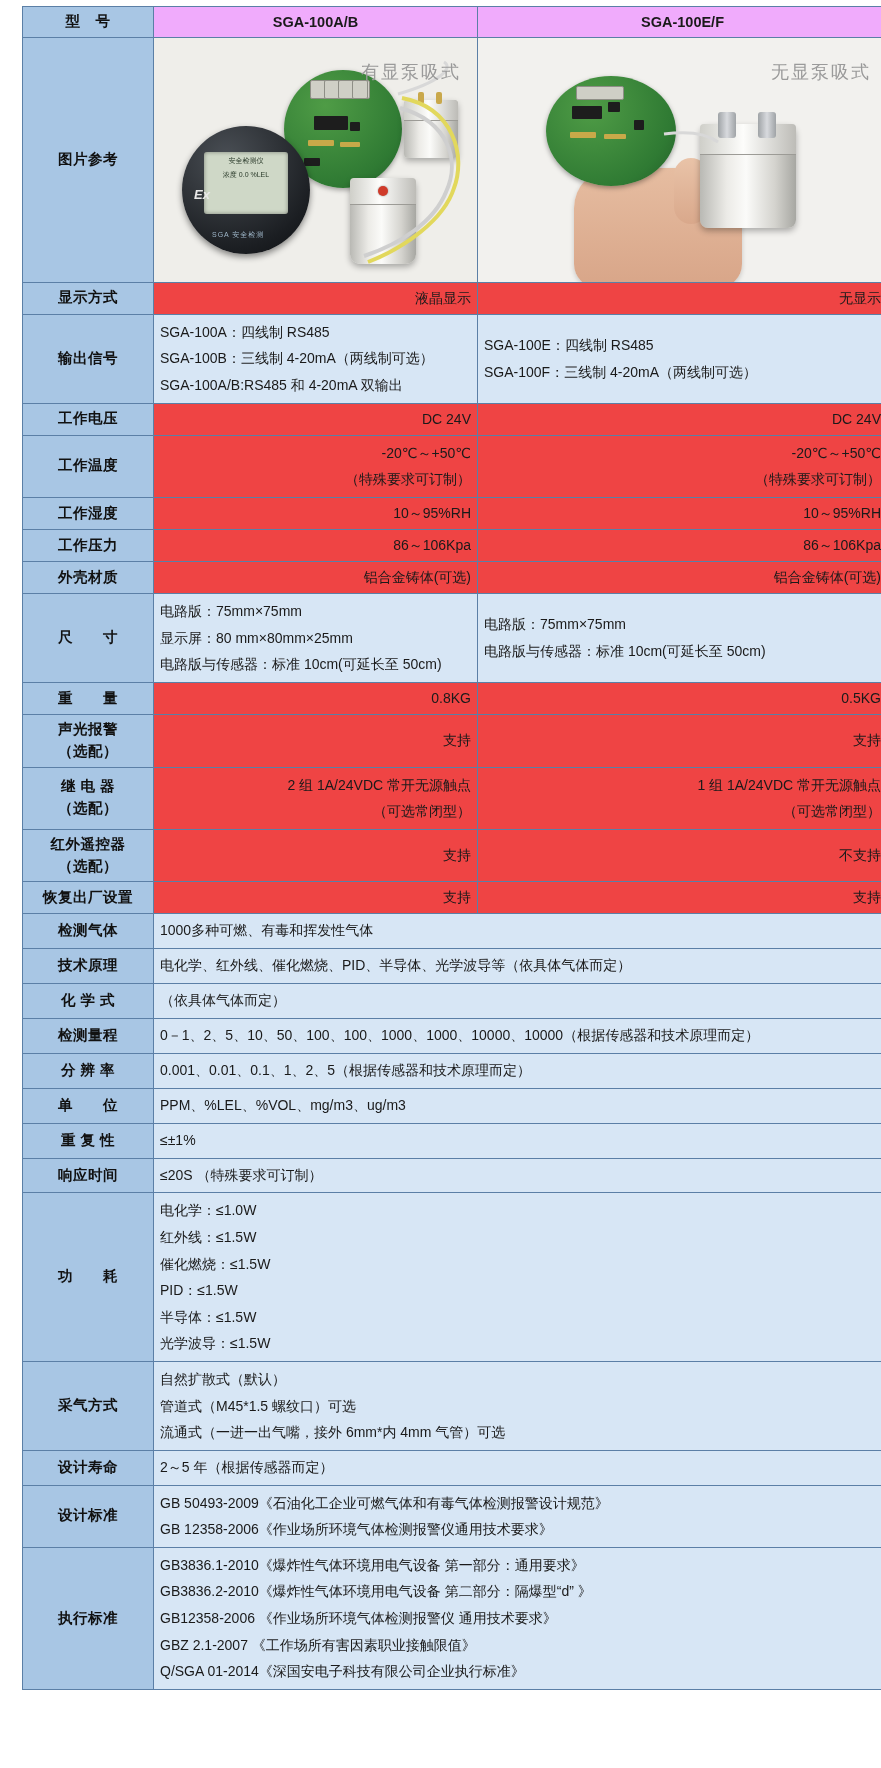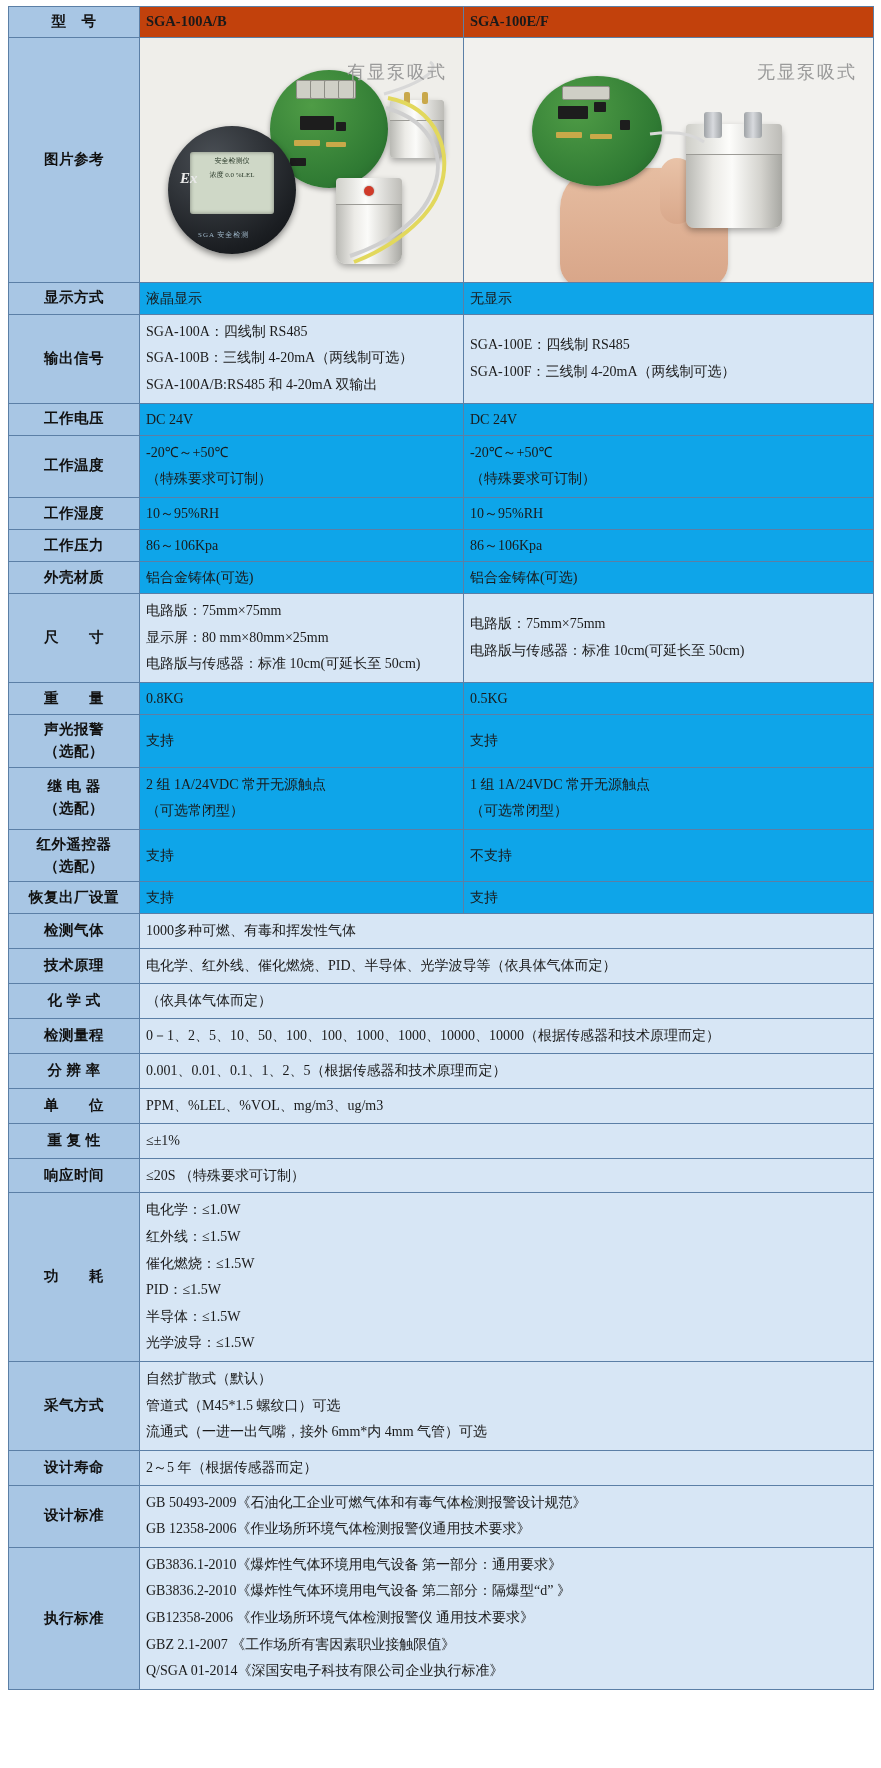--- a/index.html
+++ b/index.html
@@ -7,22 +7,21 @@
     padding: 0;
     background: #ffffff;
   }
   body {
     font-family: "Liberation Sans", "DejaVu Sans", sans-serif;
     color: #1a1a1a;
   }
   .sheet {
     width: 793px;
     box-sizing: border-box;
-    padding: 6px 8px 8px 8px;
-    font-family: Liberation Serif, serif;
+    padding: 6px 8px 8px 22px;
   }
   table.spec {
     width: 865px;
     border-collapse: collapse;
     table-layout: fixed;
     font-size: 14px;
   }
   table.spec td {
     border: 1px solid #5b7fa6;
     vertical-align: middle;
@@ -38,33 +37,33 @@
     text-align: center;
     font-weight: bold;
     color: #111;
     font-size: 14.5px;
     letter-spacing: 0.5px;
     padding: 6px 2px;
     line-height: 1.5;
   }
   td.label .l2 { display: block; }
   td.val {
-    background: #0ea5e9;
-    text-align: left;
+    background: #ef4444;
+    text-align: right;
     line-height: 1.65;
   }
   td.val-left {
     background: #d7e6f5;
     text-align: left;
     line-height: 1.85;
     padding-left: 10px;
   }
   td.head {
-    background: #c2410c;
-    text-align: left;
+    background: #f0abfc;
+    text-align: center;
     font-weight: bold;
     font-size: 14.5px;
     padding: 7px 4px;
   }
   .multi div { line-height: 1.9; }
 
   
   td.photo {
     background: #ffffff;
     padding: 0;
@@ -137,23 +136,23 @@
   }
   .meter .face .lcdtxt {
     font-size: 7px;
     color: #2a3a2a;
     text-align: center;
     margin-top: 4px;
     line-height: 1.5;
   }
   .meter .ex {
     position: absolute;
-    left: 12px; top: 44px;
+    left: 12px; top: 61px;
     color: #e9e9e9;
-    font-size: 15px;
+    font-size: 13px;
     font-weight: bold;
     font-style: italic;
   }
   .meter .brand {
     position: absolute;
     left: 30px; bottom: 14px;
     color: #9fb7c9;
     font-size: 7px;
     letter-spacing: 1px;
   }

